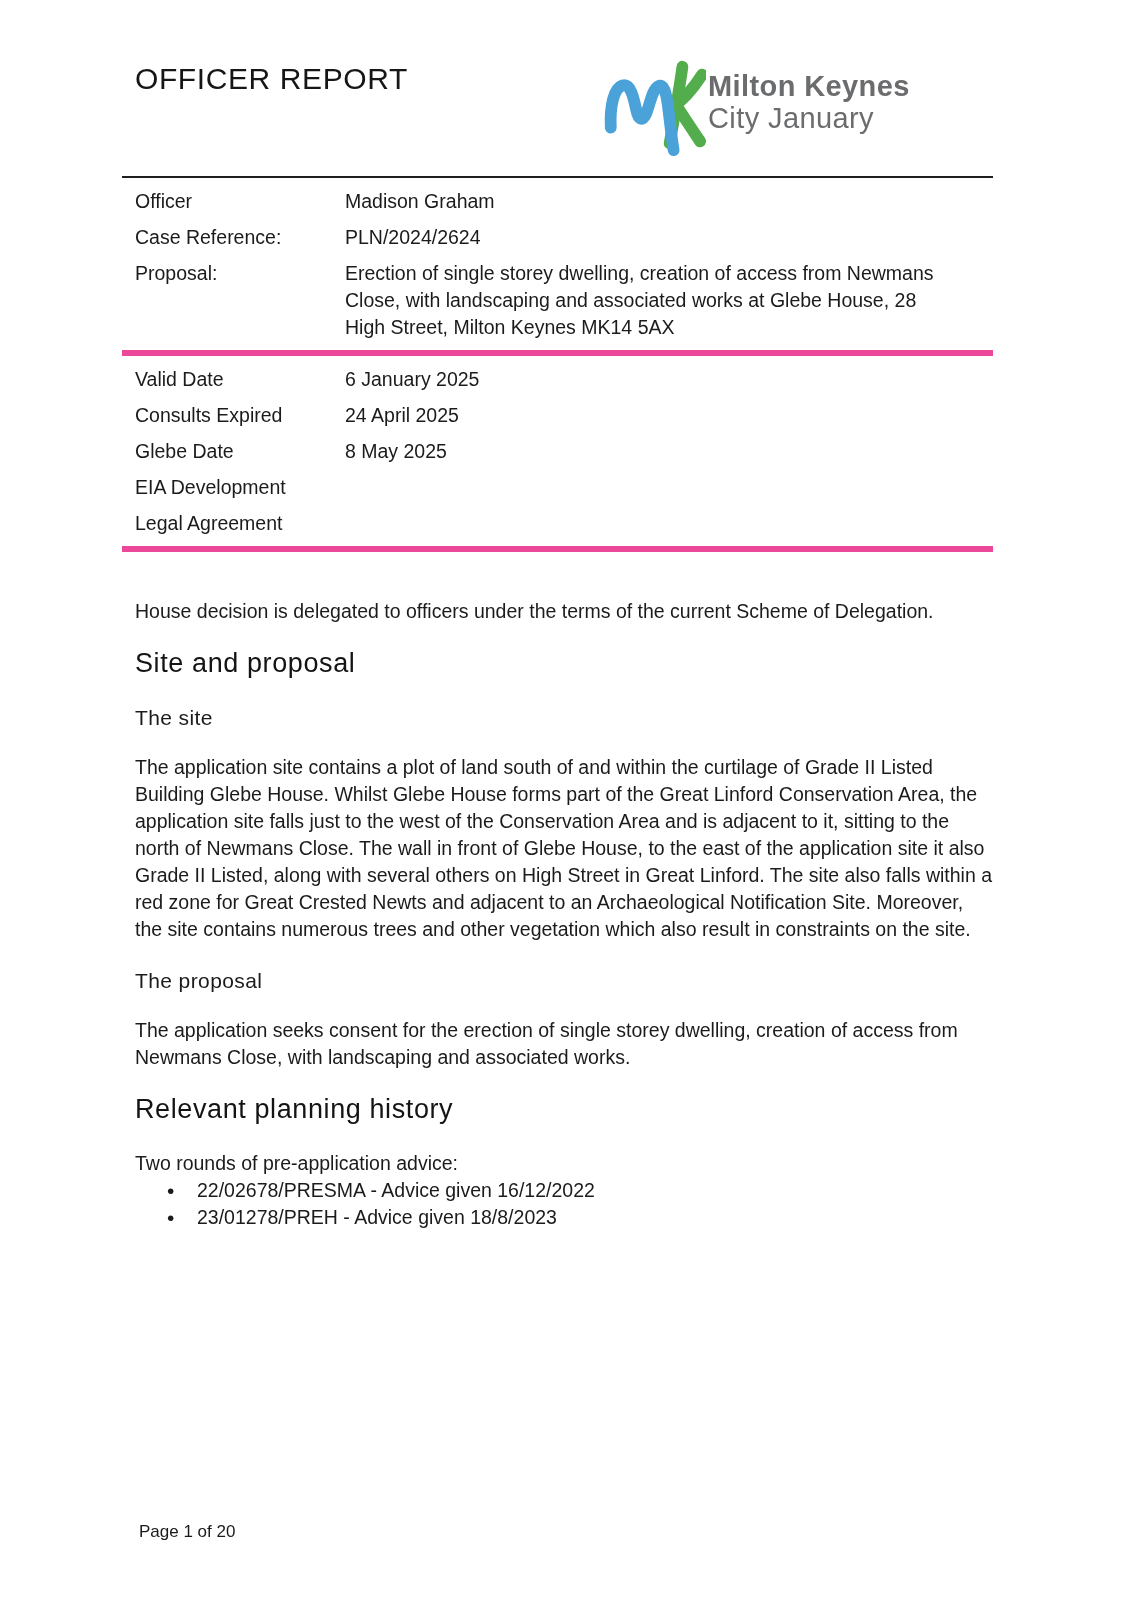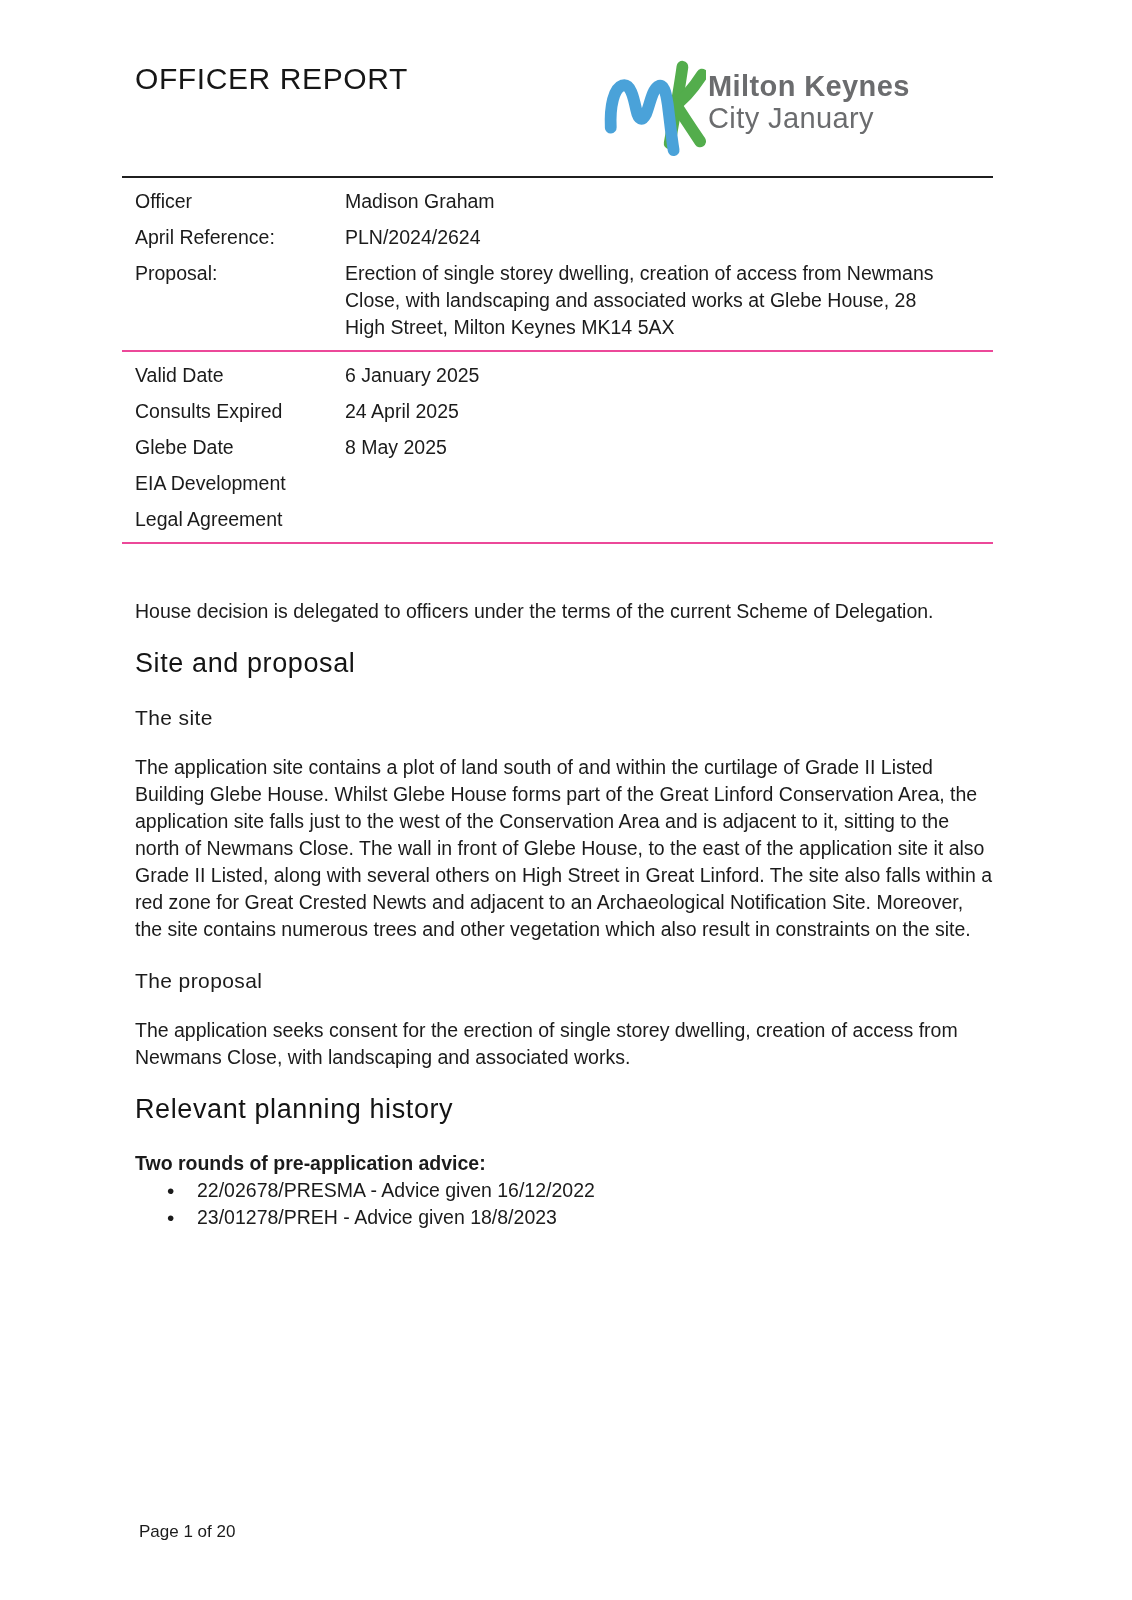--- a/index.html
+++ b/index.html
@@ -39,21 +39,21 @@
 
   
   .case-table {
     position: absolute;
     left: 122px;
     top: 176px;
     width: 871px;
     border-top: 2px solid #1f1f1f;
     font-size: 19.5px;
   }
-  .table-section { border-bottom: 2px solid #ec4899; padding: 5px 0; }
+  .table-section { border-bottom: 6px solid #ec4899; padding: 5px 0; }
   .trow { display: flex; padding: 4.5px 0 4.5px 13px; }
   .tlabel { width: 210px; flex: 0 0 auto; line-height: 27px; }
   .tvalue { flex: 1 1 auto; line-height: 27px; max-width: 612px; }
 
   
   .report-body {
     position: absolute;
     left: 135px;
     top: 598px;
     width: 858px;
@@ -68,21 +68,21 @@
     margin-top: 21px;
   }
   h3.sub-heading {
     font-size: 21px;
     font-weight: 400;
     letter-spacing: 0.4px;
     line-height: 28px;
     margin-top: 24px;
   }
   h3.sub-heading + .body-text { margin-top: 22px; }
-  h2.section-heading + .body-text { margin-top: 24px; font-weight: bold; }
+  h2.section-heading + .body-text { margin-top: 24px; }
   .history-list { list-style: none; }
   .history-list li {
     position: relative;
     padding-left: 62px;
     font-size: 19.5px;
     line-height: 27px;
   }
   .history-list li::before {
     content: "\2022";
     position: absolute;
@@ -121,21 +121,21 @@
     </div>
   </div>
 
   <section class="case-table">
     <div class="table-section" id="table-section-top">
         <div class="trow">
           <div class="tlabel">Officer</div>
           <div class="tvalue">Madison Graham</div>
         </div>
         <div class="trow">
-          <div class="tlabel">April Reference:</div>
+          <div class="tlabel">Case Reference:</div>
           <div class="tvalue">PLN/2024/2624</div>
         </div>
         <div class="trow">
           <div class="tlabel">Proposal:</div>
           <div class="tvalue">Erection of single storey dwelling, creation of access from Newmans Close, with landscaping and associated works at Glebe House, 28 High Street, Milton Keynes MK14 5AX</div>
         </div>
       </div>
     <div class="table-section" id="table-section-bottom">
         <div class="trow">
           <div class="tlabel">Valid Date</div>

